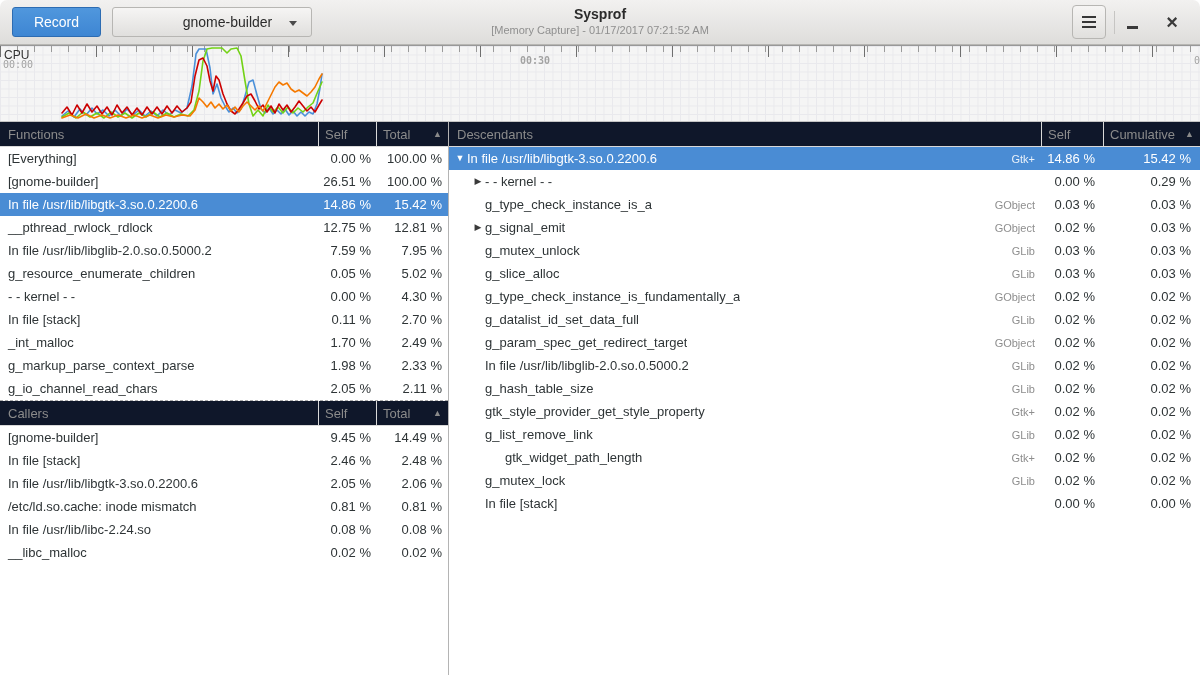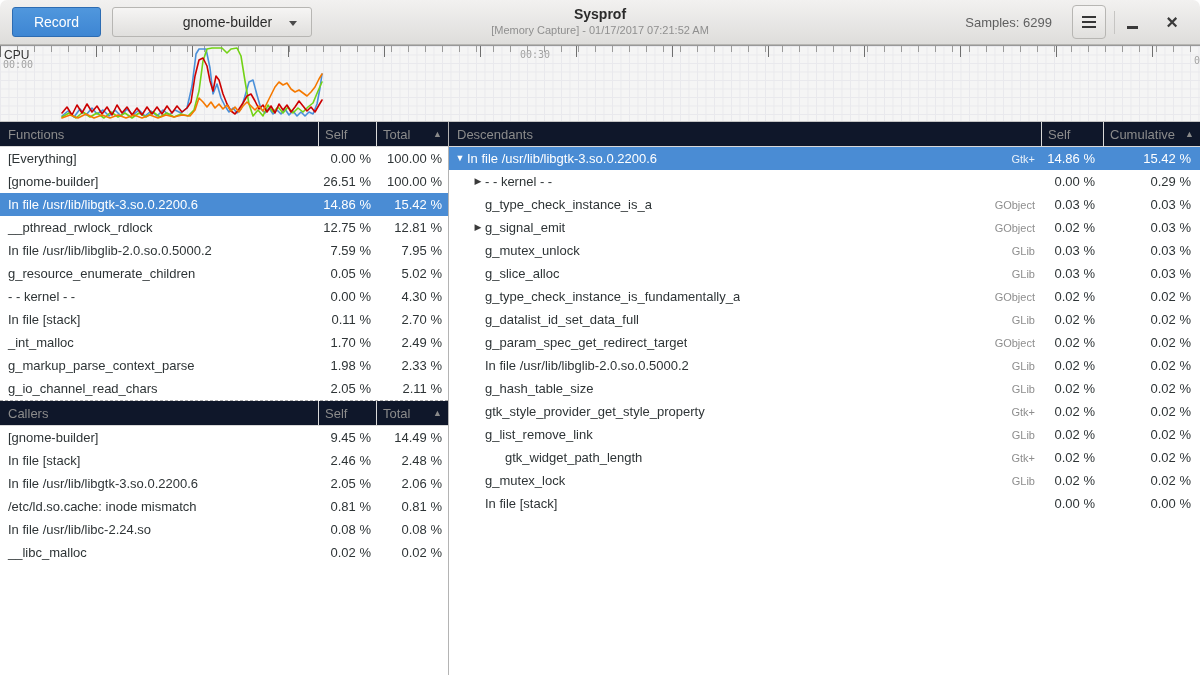--- a/index.html
+++ b/index.html
@@ -60,21 +60,21 @@
     border-bottom:1px solid #c4c4c4;
     overflow:hidden;
   }
   .ruler-minor{position:absolute;top:0;left:0;width:100%;height:6px;
     background:repeating-linear-gradient(90deg,#9b9b9b 0,#9b9b9b 1px,transparent 1px,transparent 17px);}
   .ruler-major{position:absolute;top:0;left:0;width:100%;height:11px;
     background:repeating-linear-gradient(90deg,#6f6f6f 0,#6f6f6f 1px,transparent 1px,transparent 96px);}
   .cpu-label{position:absolute;top:2px;left:4px;font-size:12px;color:#333333;}
   .time-label{position:absolute;font-family:"DejaVu Sans Mono",monospace;font-size:10px;color:#a3a3a3;white-space:nowrap;}
   .t-start{top:13px;left:3px;}
-  .t-mid{top:3px;left:520px;}
+  .t-mid{top:9px;left:520px;font-weight:bold;}
   .t-end{top:9px;left:1194px;}
   #cpu-svg{position:absolute;top:0;left:0;}
 
   
   .main{position:absolute;top:122px;left:0;width:1200px;height:553px;display:flex;background:#ffffff;}
   .panel-left{width:449px;border-right:1px solid #b4b4b4;}
   .panel-right{flex:1;}
 
   .thead{display:grid;height:25px;background:#0f172a;}
   .th{display:flex;align-items:center;font-size:13px;color:#8b8b8b;
@@ -110,21 +110,20 @@
 <div class="titlebar">
   <div class="record-btn">Record</div>
   <div class="process-btn">
     <span class="label">gnome-builder</span>
     <span class="caret"></span>
   </div>
   <div class="title-block">
     <div class="title">Sysprof</div>
     <div class="subtitle">[Memory Capture] - 01/17/2017 07:21:52 AM</div>
   </div>
-  <div class="samples">Samples: 6299</div>
   <div class="menu-btn">
     <span class="bar"></span>
     <span class="bar"></span>
     <span class="bar"></span>
   </div>
   <div class="tb-sep"></div>
   <div class="win-btn min-btn">
     <span class="dash"></span>
   </div>
   <div class="win-btn close-btn">×</div>

